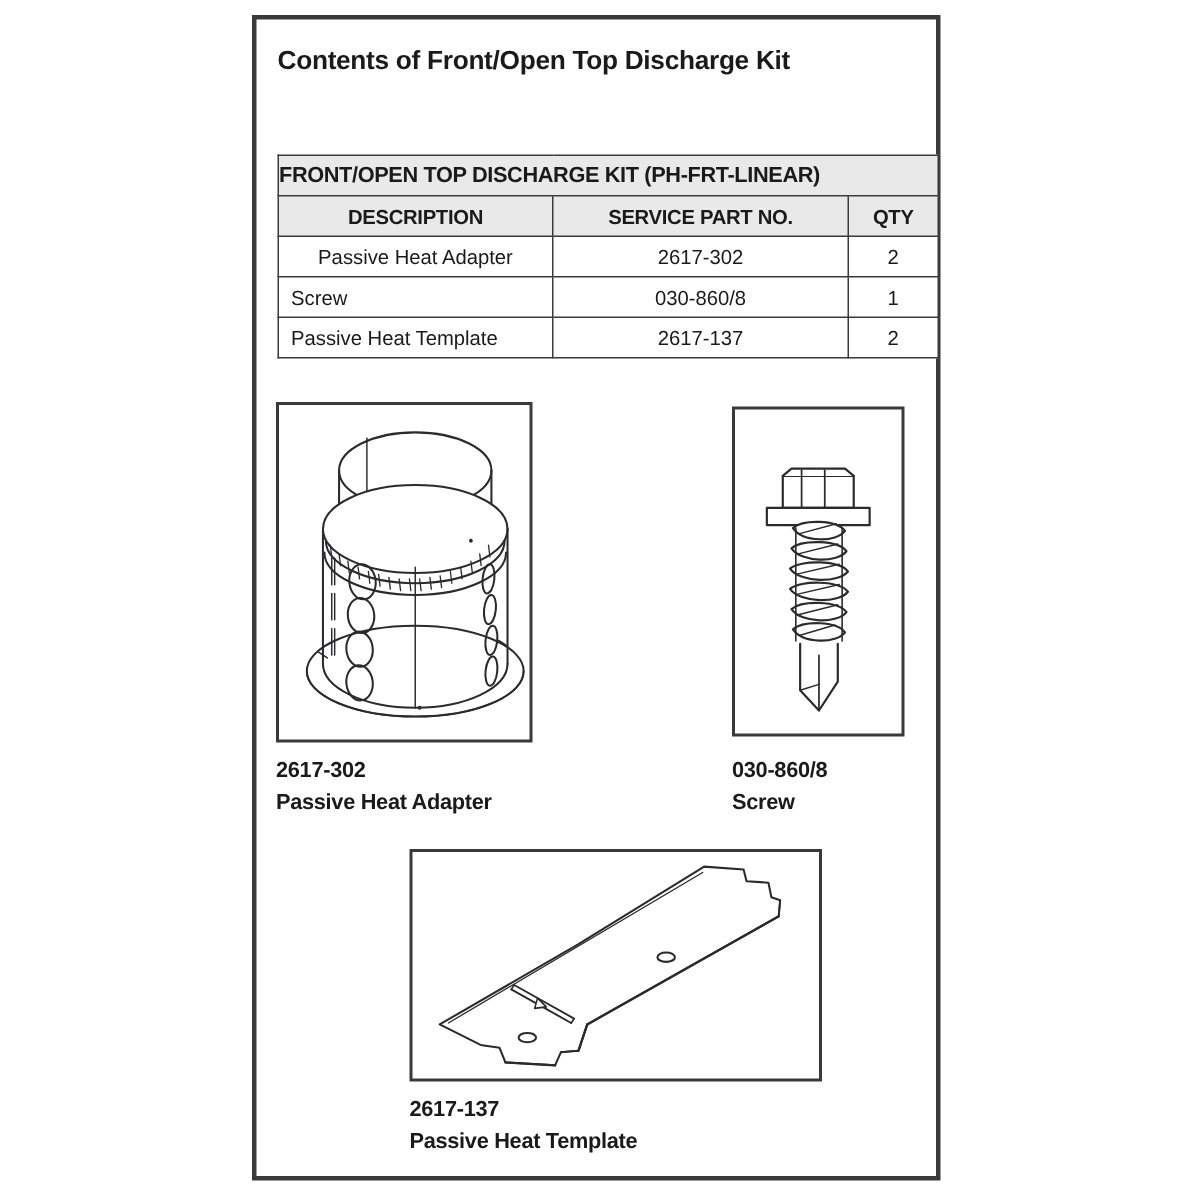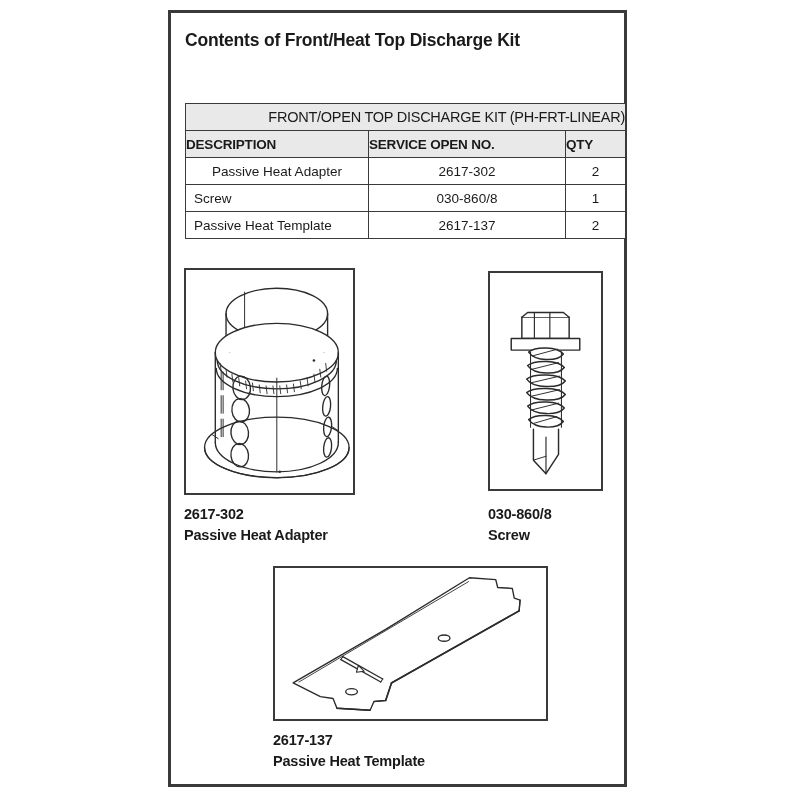--- a/index.html
+++ b/index.html
@@ -56,30 +56,30 @@
   }
   #parts-table td {
     border: 1.5px solid #3a3a3c;
     padding: 0;
     height: 26px;
     vertical-align: middle;
   }
   .tbl-title {
     background: #e9e9e9;
     font-size: 14.5px;
-    font-weight: normal;
-    text-align: right;
+    font-weight: bold;
+    text-align: left;
     letter-spacing: -0.25px;
     white-space: nowrap;
   }
   .tbl-head {
     background: #e9e9e9;
     font-size: 13.5px;
     font-weight: bold;
-    text-align: left;
+    text-align: center;
     letter-spacing: -0.2px;
   }
   .cell-desc {
     font-size: 13.5px;
     padding-left: 8px !important;
     text-align: left;
   }
   .cell-desc-center {
     font-size: 13.5px;
     text-align: center;
@@ -120,36 +120,36 @@
   #caption-screw    { left: 317px; top: 491px; }
   #caption-template { left: 102px; top: 717px; }
   .caption-line { display: block; }
 </style>
 </head>
 <body>
 
 <div id="doc-frame">
 
   <div id="title-block">
-    <div class="title-line">Contents of Front/Heat Top Discharge Kit</div>
+    <div class="title-line">Contents of Front/Open Top Discharge Kit</div>
   </div>
 
   <table id="parts-table">
     <colgroup>
       <col style="width:183px">
       <col style="width:197px">
       <col style="width:60px">
     </colgroup>
     <tbody>
       <tr>
         <td class="tbl-title" colspan="3">FRONT/OPEN TOP DISCHARGE KIT  (PH-FRT-LINEAR)</td>
       </tr>
       <tr>
         <td class="tbl-head">DESCRIPTION</td>
-        <td class="tbl-head">SERVICE OPEN NO.</td>
+        <td class="tbl-head">SERVICE PART NO.</td>
         <td class="tbl-head">QTY</td>
       </tr>
       <tr>
         <td class="cell-desc-center">Passive Heat Adapter</td>
         <td class="cell-part">2617-302</td>
         <td class="cell-qty">2</td>
       </tr>
       <tr>
         <td class="cell-desc">Screw</td>
         <td class="cell-part">030-860/8</td>

